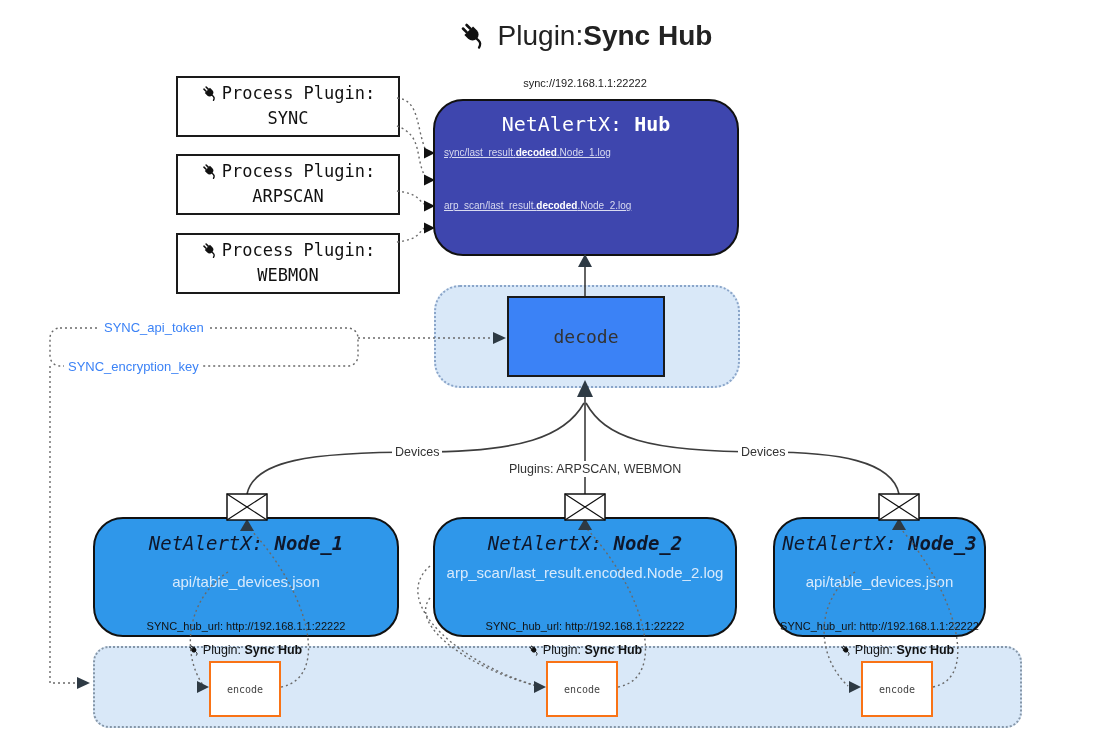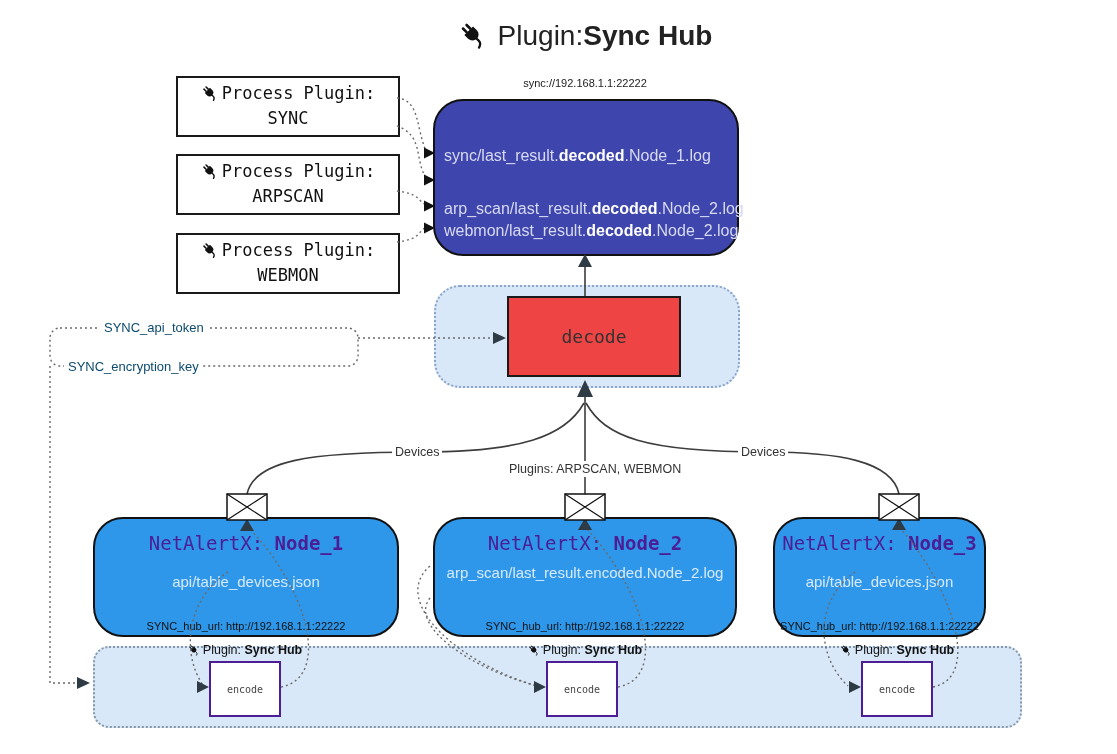--- a/index.html
+++ b/index.html
@@ -16,40 +16,40 @@
   
   .pbox{left:176px;width:220px;height:57px;background:#fff;border:2px solid #1a1a1a;}
   .pbox .l1{position:absolute;top:5px;left:0;width:100%;display:flex;align-items:center;justify-content:center;
             font-size:17px;text-align:right;}
   .pbox .l1 svg{margin-right:2px;}
   .pbox .l2{position:absolute;top:30px;left:0;width:100%;text-align:center;font-size:17px;}
   
   #hub-url{left:434px;top:77px;width:302px;text-align:center;font-size:11px;color:#222;}
   #hub{left:433px;top:99px;width:302px;height:153px;background:#3e46ae;border:2px solid #111;border-radius:30px;}
   #hub .hub-title{position:absolute;top:11px;left:0;width:100%;text-align:center;font-size:20px;color:#fff;}
-  .hublog{position:absolute;left:9px;width:290px;font-size:16px;color:#d8daf0;white-space:nowrap;}
+  .hublog{position:absolute;left:9px;width:290px;font-size:10px;color:#d8daf0;white-space:nowrap;text-decoration:underline;}
   .hublog .b{color:#fff;}
   
   #decode-wrap{left:434px;top:285px;width:306px;height:103px;background:#d9e8f8;border:2px dotted #8aa5c9;border-radius:26px;box-sizing:border-box;}
-  #decode-box{left:507px;top:296px;width:174px;height:81px;background:#ef4444;border:2px solid #1a1a1a;box-sizing:border-box;
+  #decode-box{left:507px;top:296px;width:158px;height:81px;background:#3b82f6;border:2px solid #1a1a1a;box-sizing:border-box;
               display:flex;align-items:center;justify-content:center;font-size:18px;color:#333;}
   
-  .cfglabel{background:#fff;padding:0 4px;font-size:13px;color:#0c4a6e;height:16px;line-height:16px;z-index:6;}
+  .cfglabel{background:#fff;padding:0 4px;font-size:13px;color:#3b82f6;height:16px;line-height:16px;z-index:6;}
   
   .edgelabel{background:#fff;padding:0 3px;font-size:12.5px;color:#333;height:16px;line-height:16px;z-index:6;}
   
   .node{top:517px;height:120px;background:#2f97ea;border:2px solid #111;border-radius:30px;box-sizing:border-box;}
-  .node .ntitle{position:absolute;top:13px;left:0;width:100%;text-align:center;font-size:19px;color:#4c1d95;white-space:nowrap;}
+  .node .ntitle{position:absolute;top:13px;left:0;width:100%;text-align:center;font-size:19px;color:#0f172a;white-space:nowrap;font-style:italic;}
   .node .nfile{position:absolute;left:0;width:100%;text-align:center;font-size:15px;color:#d8eafc;white-space:nowrap;}
   .node .nurl{position:absolute;top:101px;left:0;width:100%;text-align:center;font-size:11px;color:#111;}
   
   #band{left:93px;top:646px;width:929px;height:82px;background:#d9e8f8;border:2px dotted #8596a8;border-radius:16px;box-sizing:border-box;}
   .bandlabel{top:643px;width:160px;display:flex;align-items:center;justify-content:center;font-size:12.5px;color:#111;z-index:4;}
   .bandlabel svg{margin-right:2px;}
-  .encode{top:661px;width:72px;height:56px;background:#fff;border:2px solid #4c1d95;box-sizing:border-box;
+  .encode{top:661px;width:72px;height:56px;background:#fff;border:2px solid #f97316;box-sizing:border-box;
           display:flex;align-items:center;justify-content:center;font-size:10px;color:#444;z-index:4;}
   #wires{left:0;top:0;z-index:5;pointer-events:none;}
 </style>
 </head>
 <body>
 
 <svg width="0" height="0" style="position:absolute">
   <defs>
     <symbol id="plugsym" viewBox="0 0 24 24">
       <g transform="rotate(-45 12 12)" fill="#111">
@@ -95,28 +95,28 @@
         <svg width="19" height="19" viewBox="0 0 24 24">
           <use href="#plugsym"></use>
         </svg>
       <span>Process Plugin:</span>
       </div>
     <div class="l2">WEBMON</div>
   </div>
 
   <div id="hub-url" class="abs sans">sync://192.168.1.1:22222</div>
   <div id="hub" class="abs">
+    <div class="hub-title mono">
+      <span>NetAlertX: </span><span class="b">Hub</span>
+    </div>
     <div class="hublog" style="top:46px">
       <span>sync/last_result.</span><span class="b">decoded</span><span>.Node_1.log</span>
     </div>
     <div class="hublog" style="top:99px">
       <span>arp_scan/last_result.</span><span class="b">decoded</span><span>.Node_2.log</span>
-    </div>
-    <div class="hublog" style="top:121px">
-      <span>webmon/last_result.</span><span class="b">decoded</span><span>.Node_2.log</span>
     </div>
   </div>
 
   <div id="decode-wrap" class="abs"></div>
   <div id="decode-box" class="abs mono">decode</div>
 
   <div class="abs cfglabel" style="left:100px;top:320px">SYNC_api_token</div>
   <div class="abs cfglabel" style="left:64px;top:359px">SYNC_encryption_key</div>
 
   <div class="abs edgelabel" style="left:392px;top:444px">Devices</div>

